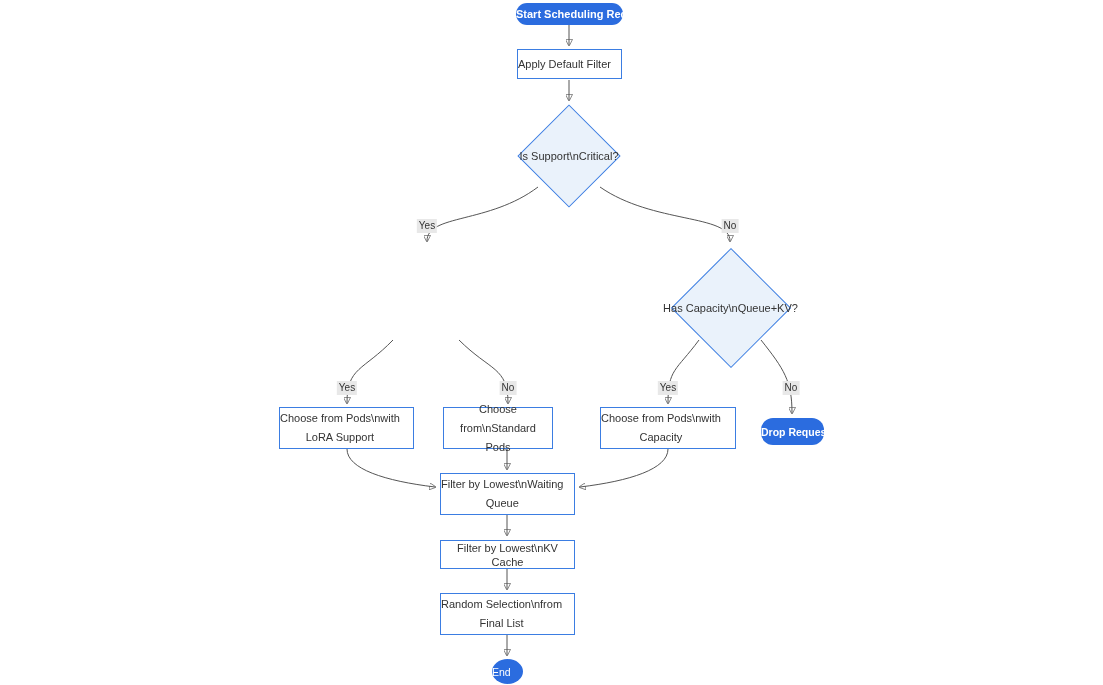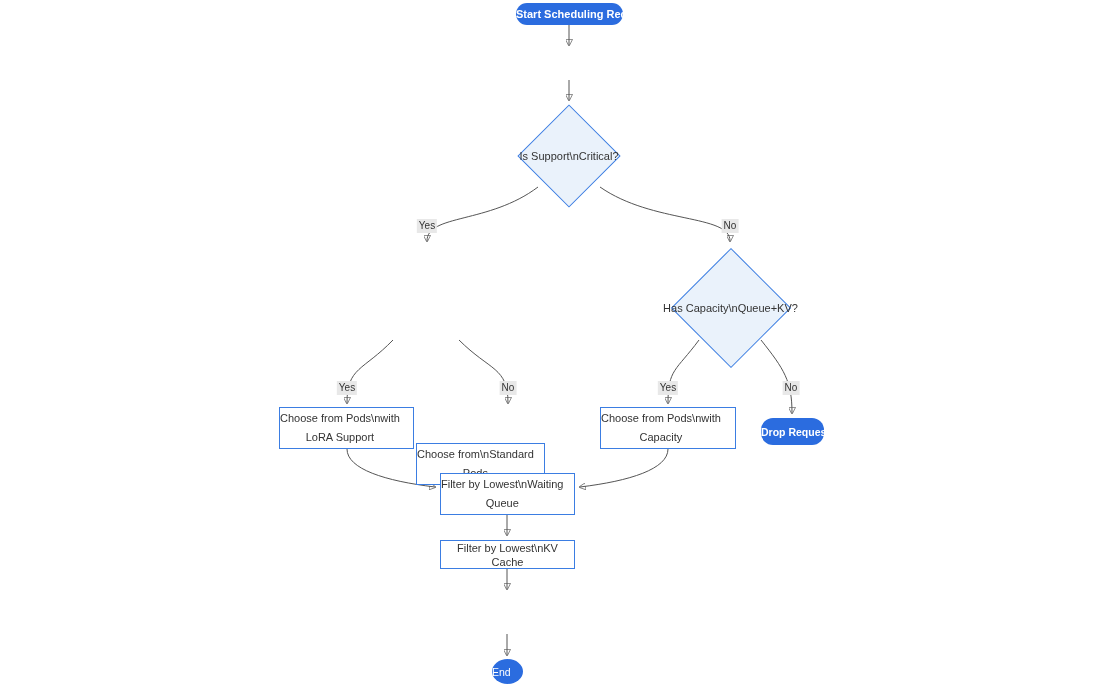--- a/index.html
+++ b/index.html
@@ -68,40 +68,45 @@
     <path d="M668,449 C668,469 630,481 580,487" marker-end="url(#arrow)"></path>
     <path d="M507,514 L507,535" marker-end="url(#arrow)"></path>
     <path d="M507,569 L507,589" marker-end="url(#arrow)"></path>
     <path d="M507,634 L507,655" marker-end="url(#arrow)"></path>
   </svg>
 
   <div class="node stadium" style="left:516px; top:3px; width:107px; height:22px;">
     <span>Start Scheduling Request</span>
   </div>
 
+  <div class="node rect" style="left:517px; top:49px; width:105px; height:30px;">
+    <div class="rect-label single">
+      <span>Apply Default Filter</span>
+    </div>
+  </div>
 
   <div class="diamond" style="left:517px; top:104px; width:104px; height:104px;">
     <div class="shape" style="width:73px; height:73px;"></div>
     <div class="dlabel">Is Support\nCritical?</div>
   </div>
 
 
   <div class="diamond" style="left:670px; top:247px; width:121px; height:121px;">
     <div class="shape" style="width:85px; height:85px;"></div>
     <div class="dlabel">Has Capacity\nQueue+KV?</div>
   </div>
 
   <div class="node rect" style="left:279px; top:407px; width:135px; height:42px;">
     <div class="rect-label">
       <span>Choose from Pods\nwith</span>
       <span>LoRA Support</span>
     </div>
   </div>
 
-  <div class="node rect" style="left:416px; top:407px; width:129px; height:42px;margin-top:36px;">
+  <div class="node rect" style="left:443px; top:407px; width:110px; height:42px;">
     <div class="rect-label">
       <span>Choose from\nStandard</span>
       <span>Pods</span>
     </div>
   </div>
 
   <div class="node rect" style="left:600px; top:407px; width:136px; height:42px;">
     <div class="rect-label">
       <span>Choose from Pods\nwith</span>
       <span>Capacity</span>
@@ -118,20 +123,26 @@
       <span>Queue</span>
     </div>
   </div>
 
   <div class="node rect" style="left:440px; top:540px; width:135px; height:29px;">
     <div class="rect-label single">
       <span>Filter by Lowest\nKV Cache</span>
     </div>
   </div>
 
+  <div class="node rect" style="left:440px; top:593px; width:135px; height:42px;">
+    <div class="rect-label">
+      <span>Random Selection\nfrom</span>
+      <span>Final List</span>
+    </div>
+  </div>
 
   <div class="node circle-node" style="left:492px; top:659px; width:31px; height:25px;">
     <span>End</span>
   </div>
 
   <div class="edge-label" style="left:427px; top:226px;">Yes</div>
   <div class="edge-label" style="left:730px; top:226px;">No</div>
   <div class="edge-label" style="left:347px; top:388px;">Yes</div>
   <div class="edge-label" style="left:508px; top:388px;">No</div>
   <div class="edge-label" style="left:668px; top:388px;">Yes</div>

